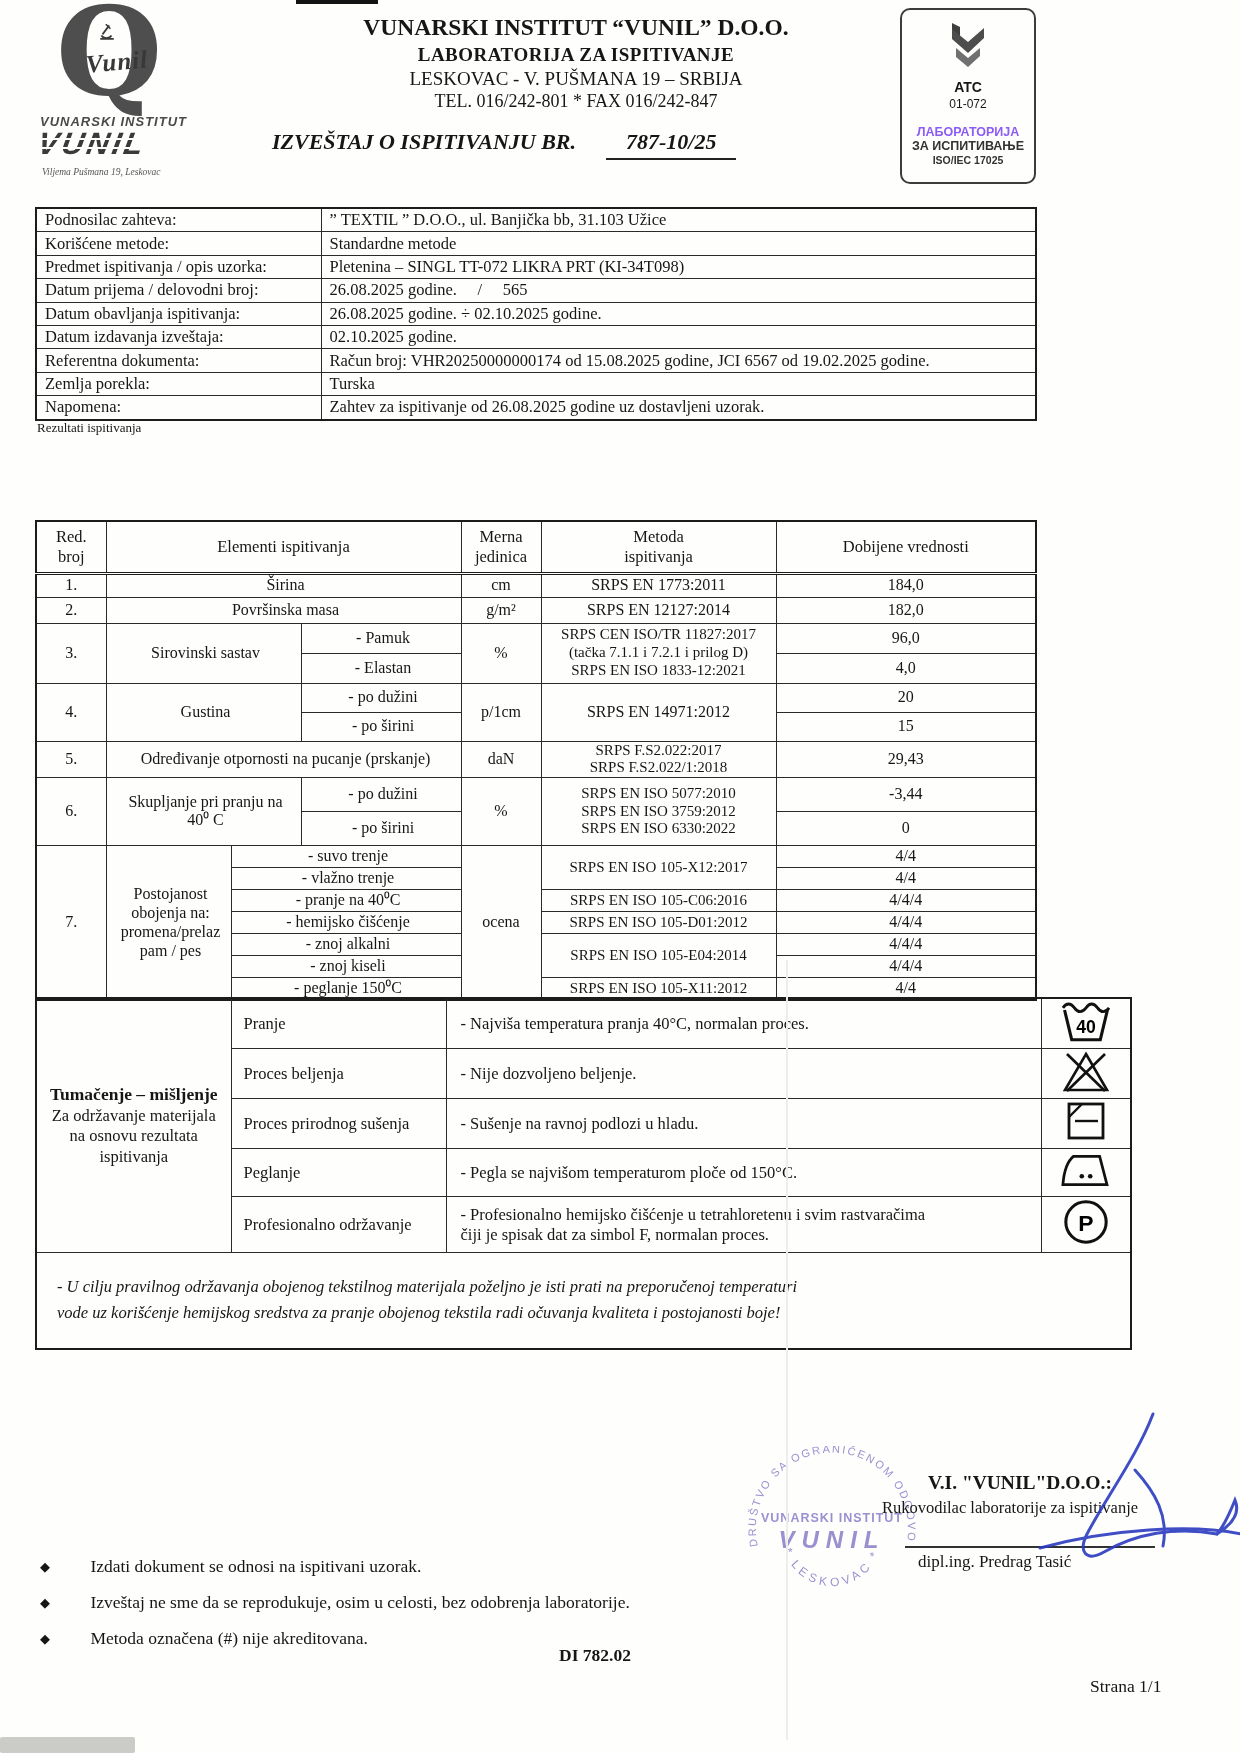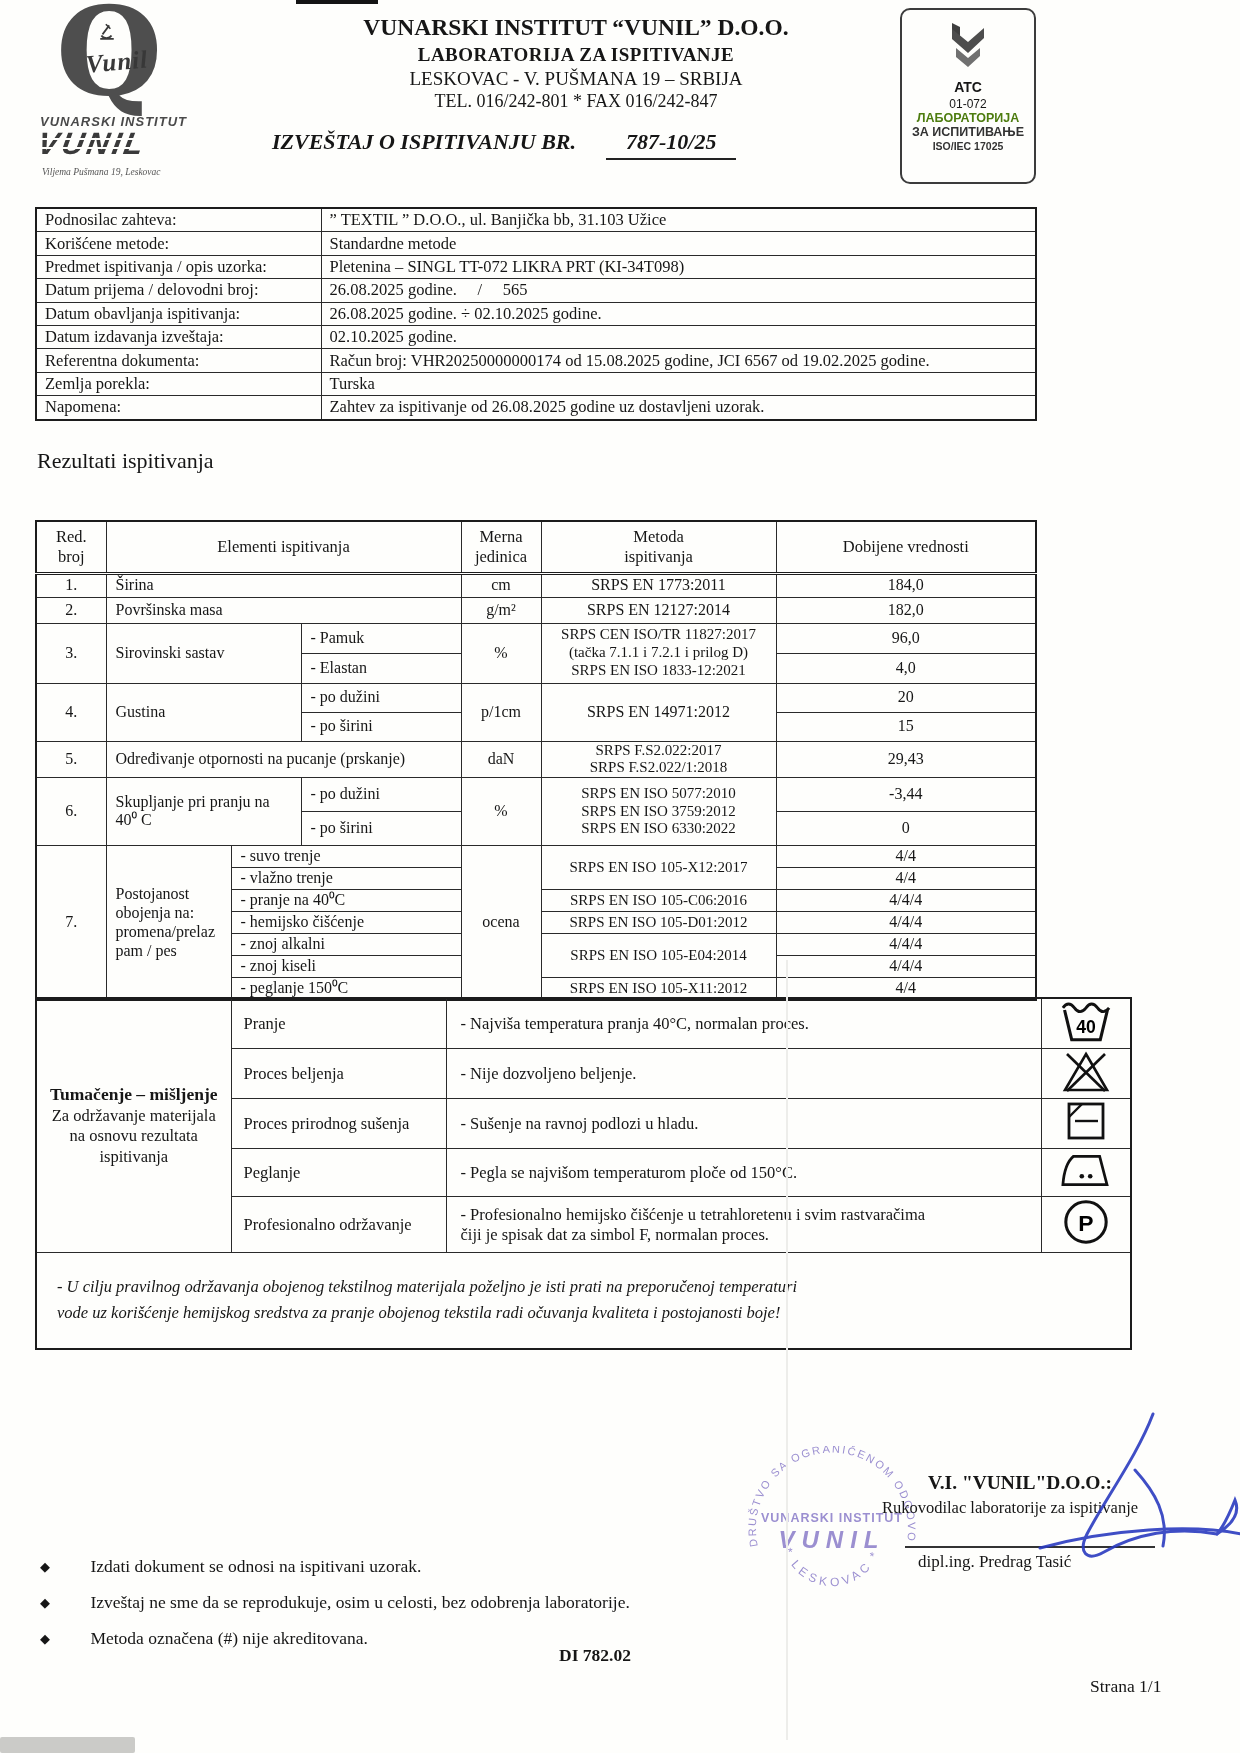--- a/index.html
+++ b/index.html
@@ -29,40 +29,40 @@
 
   #report-title-row{position:absolute;left:272px;top:129px;white-space:nowrap;}
   #report-title{font-size:22px;font-weight:bold;font-style:italic;}
   #report-number{display:inline-block;margin-left:26px;padding:0 20px 3px 20px;
                  font-size:22px;font-weight:bold;font-style:italic;border-bottom:2.5px solid #222;}
 
   #atc-box{position:absolute;left:900px;top:8px;width:132px;height:172px;border:2px solid #3c3c3c;
            border-radius:10px;text-align:center;}
   .atc-name{font-family:"Liberation Sans",sans-serif;font-weight:bold;font-size:14px;margin-top:1px;}
   .atc-num{font-family:"Liberation Sans",sans-serif;font-size:12px;margin-top:2px;}
-  .atc-lab1{font-family:"Liberation Sans",sans-serif;font-size:12.5px;font-weight:bold;margin-top:0;color:#4d7c0f;}
+  .atc-lab1{font-family:"Liberation Sans",sans-serif;font-size:12.5px;font-weight:bold;margin-top:14px;color:#8b5cf6;}
   .atc-lab2{font-family:"Liberation Sans",sans-serif;font-size:12.5px;font-weight:bold;color:#333;}
   .atc-std{font-family:"Liberation Sans",sans-serif;font-size:10.5px;font-weight:bold;margin-top:1px;color:#333;}
 
   #scan-artifact-top{position:absolute;left:296px;top:0;width:82px;height:4px;background:#141414;}
   #fold-line{position:absolute;left:786px;top:960px;width:2px;height:780px;background:#ededea;}
   #smudge{position:absolute;left:0;top:1737px;width:135px;height:16px;background:#cbcbc8;border-radius:2px;}
 
   
   table{border-collapse:collapse;table-layout:fixed;}
   #info-table{position:absolute;left:35px;top:207px;width:1002px;border:2.5px solid #1c1c1c;}
   #info-table td{border:1.4px solid #2a2a2a;font-size:16.5px;height:22.4px;padding:0 8px;
                  white-space:nowrap;overflow:hidden;}
 
-  #results-heading{position:absolute;left:37px;top:448px;font-size:22px;}
+  #results-heading{position:absolute;left:37px;top:420px;font-size:13px;}
 
   #results-table{position:absolute;left:35px;top:520px;width:1000px;border:2.5px solid #1c1c1c;}
   #results-table td{border:1.3px solid #2a2a2a;font-size:16px;text-align:center;
                     vertical-align:middle;padding:0 5px;line-height:1.18;}
-  #results-table td.l{text-align:left;padding-left:9px;}
+  #results-table td.l{text-align:center;padding-left:9px;}
   #results-table tr.hdr td{font-size:16.5px;border-bottom:3px double #1c1c1c;}
   .mline span{display:block;}
   .m15{font-size:15px !important;margin-left:14px;}
 
   #care-table{position:absolute;left:35px;top:997px;width:1095px;border:2.5px solid #1c1c1c;}
   #care-table td{border:1.4px solid #2a2a2a;font-size:16.5px;vertical-align:middle;padding:0 8px;}
   .care-label{padding-left:12px !important;}
   .care-desc{padding-left:14px !important;}
   .interp{text-align:center;}
   .interp .t{font-weight:bold;font-size:17.5px;display:block;}

